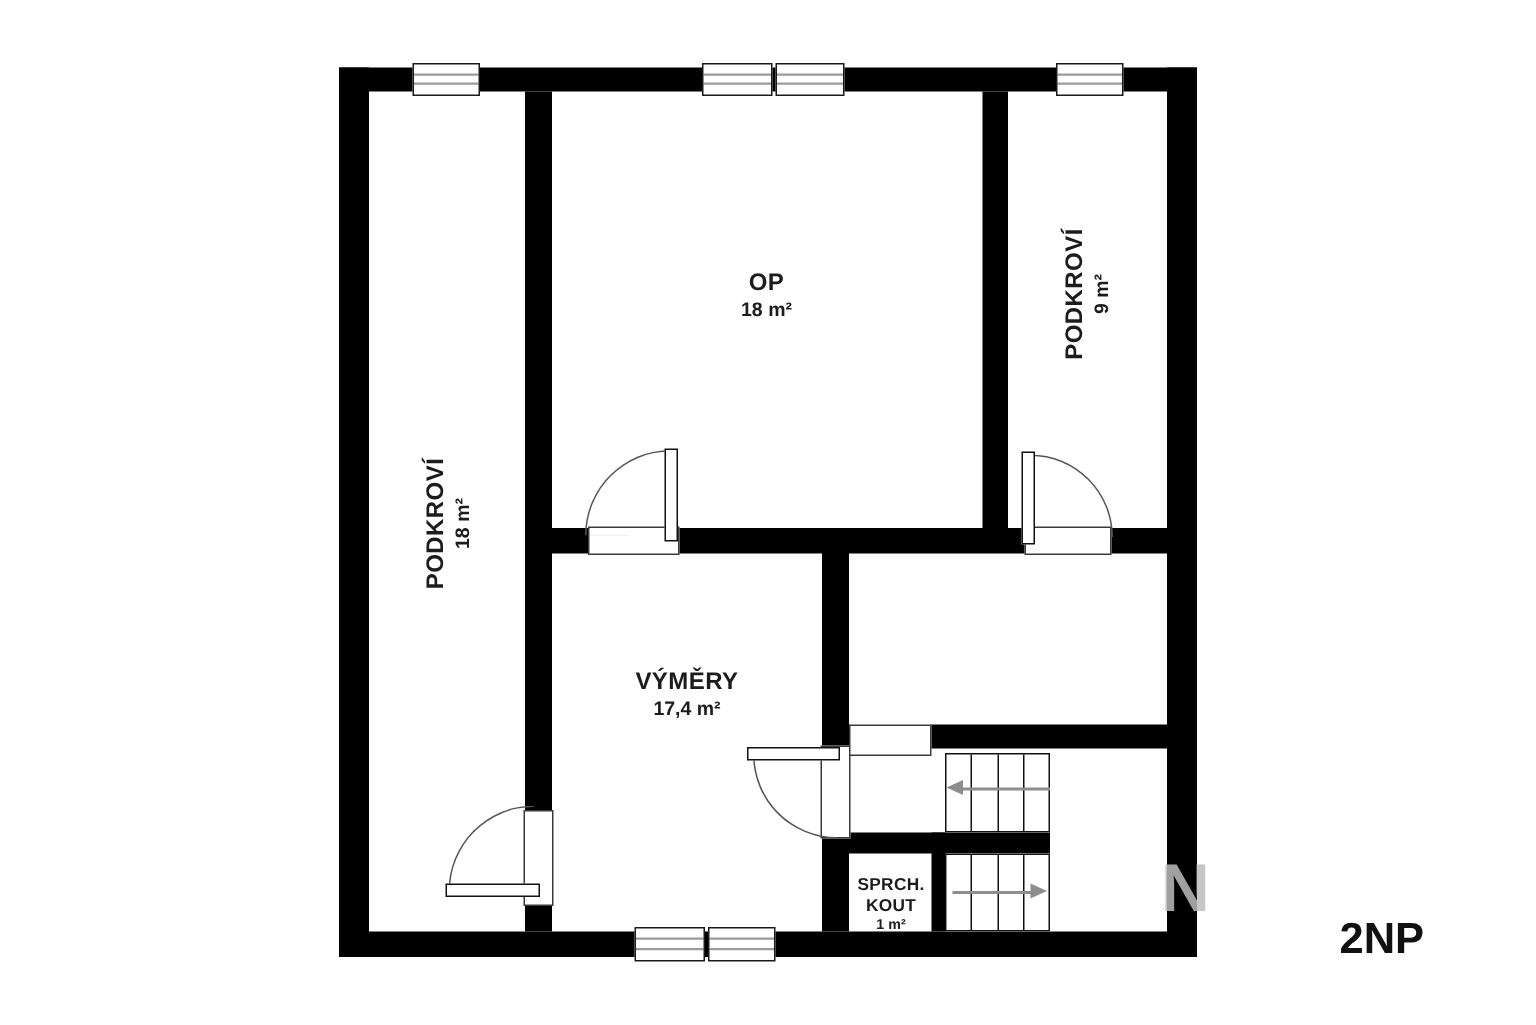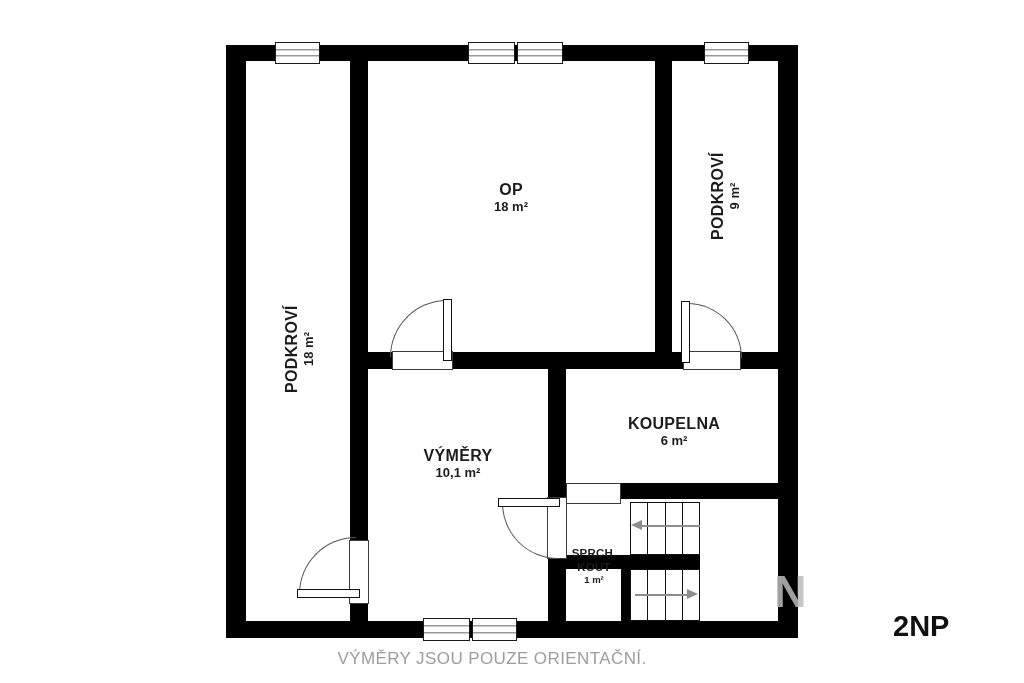--- a/index.html
+++ b/index.html
@@ -109,27 +109,22 @@
   <div class="room-label rot" style="left:725px;top:196px">
     <span class="rname">PODKROVÍ</span>
     <span class="rarea">9 m²</span>
   </div>
   <div class="room-label rot" style="left:299px;top:349px">
     <span class="rname">PODKROVÍ</span>
     <span class="rarea">18 m²</span>
   </div>
   <div class="room-label" style="left:458px;top:463px">
     <span class="rname">VÝMĚRY</span>
-    <span class="rarea">10,1 m²</span>
+    <span class="rarea">17,4 m²</span>
   </div>
-  <div class="room-label" style="left:674px;top:431px">
-    <span class="rname">KOUPELNA</span>
-    <span class="rarea">6 m²</span>
-  </div>
-  <div class="sprch" style="left:594px;top:566px">
+  <div class="sprch" style="left:594px;top:603px">
     <span class="rname">SPRCH. KOUT</span>
     <span class="rarea">1 m²</span>
   </div>
 
   <div class="floor-tag">2NP</div>
-  <div class="caption">VÝMĚRY JSOU POUZE ORIENTAČNÍ.</div>
   <div class="wm">N</div>
 </div>
 
 </body></html>

